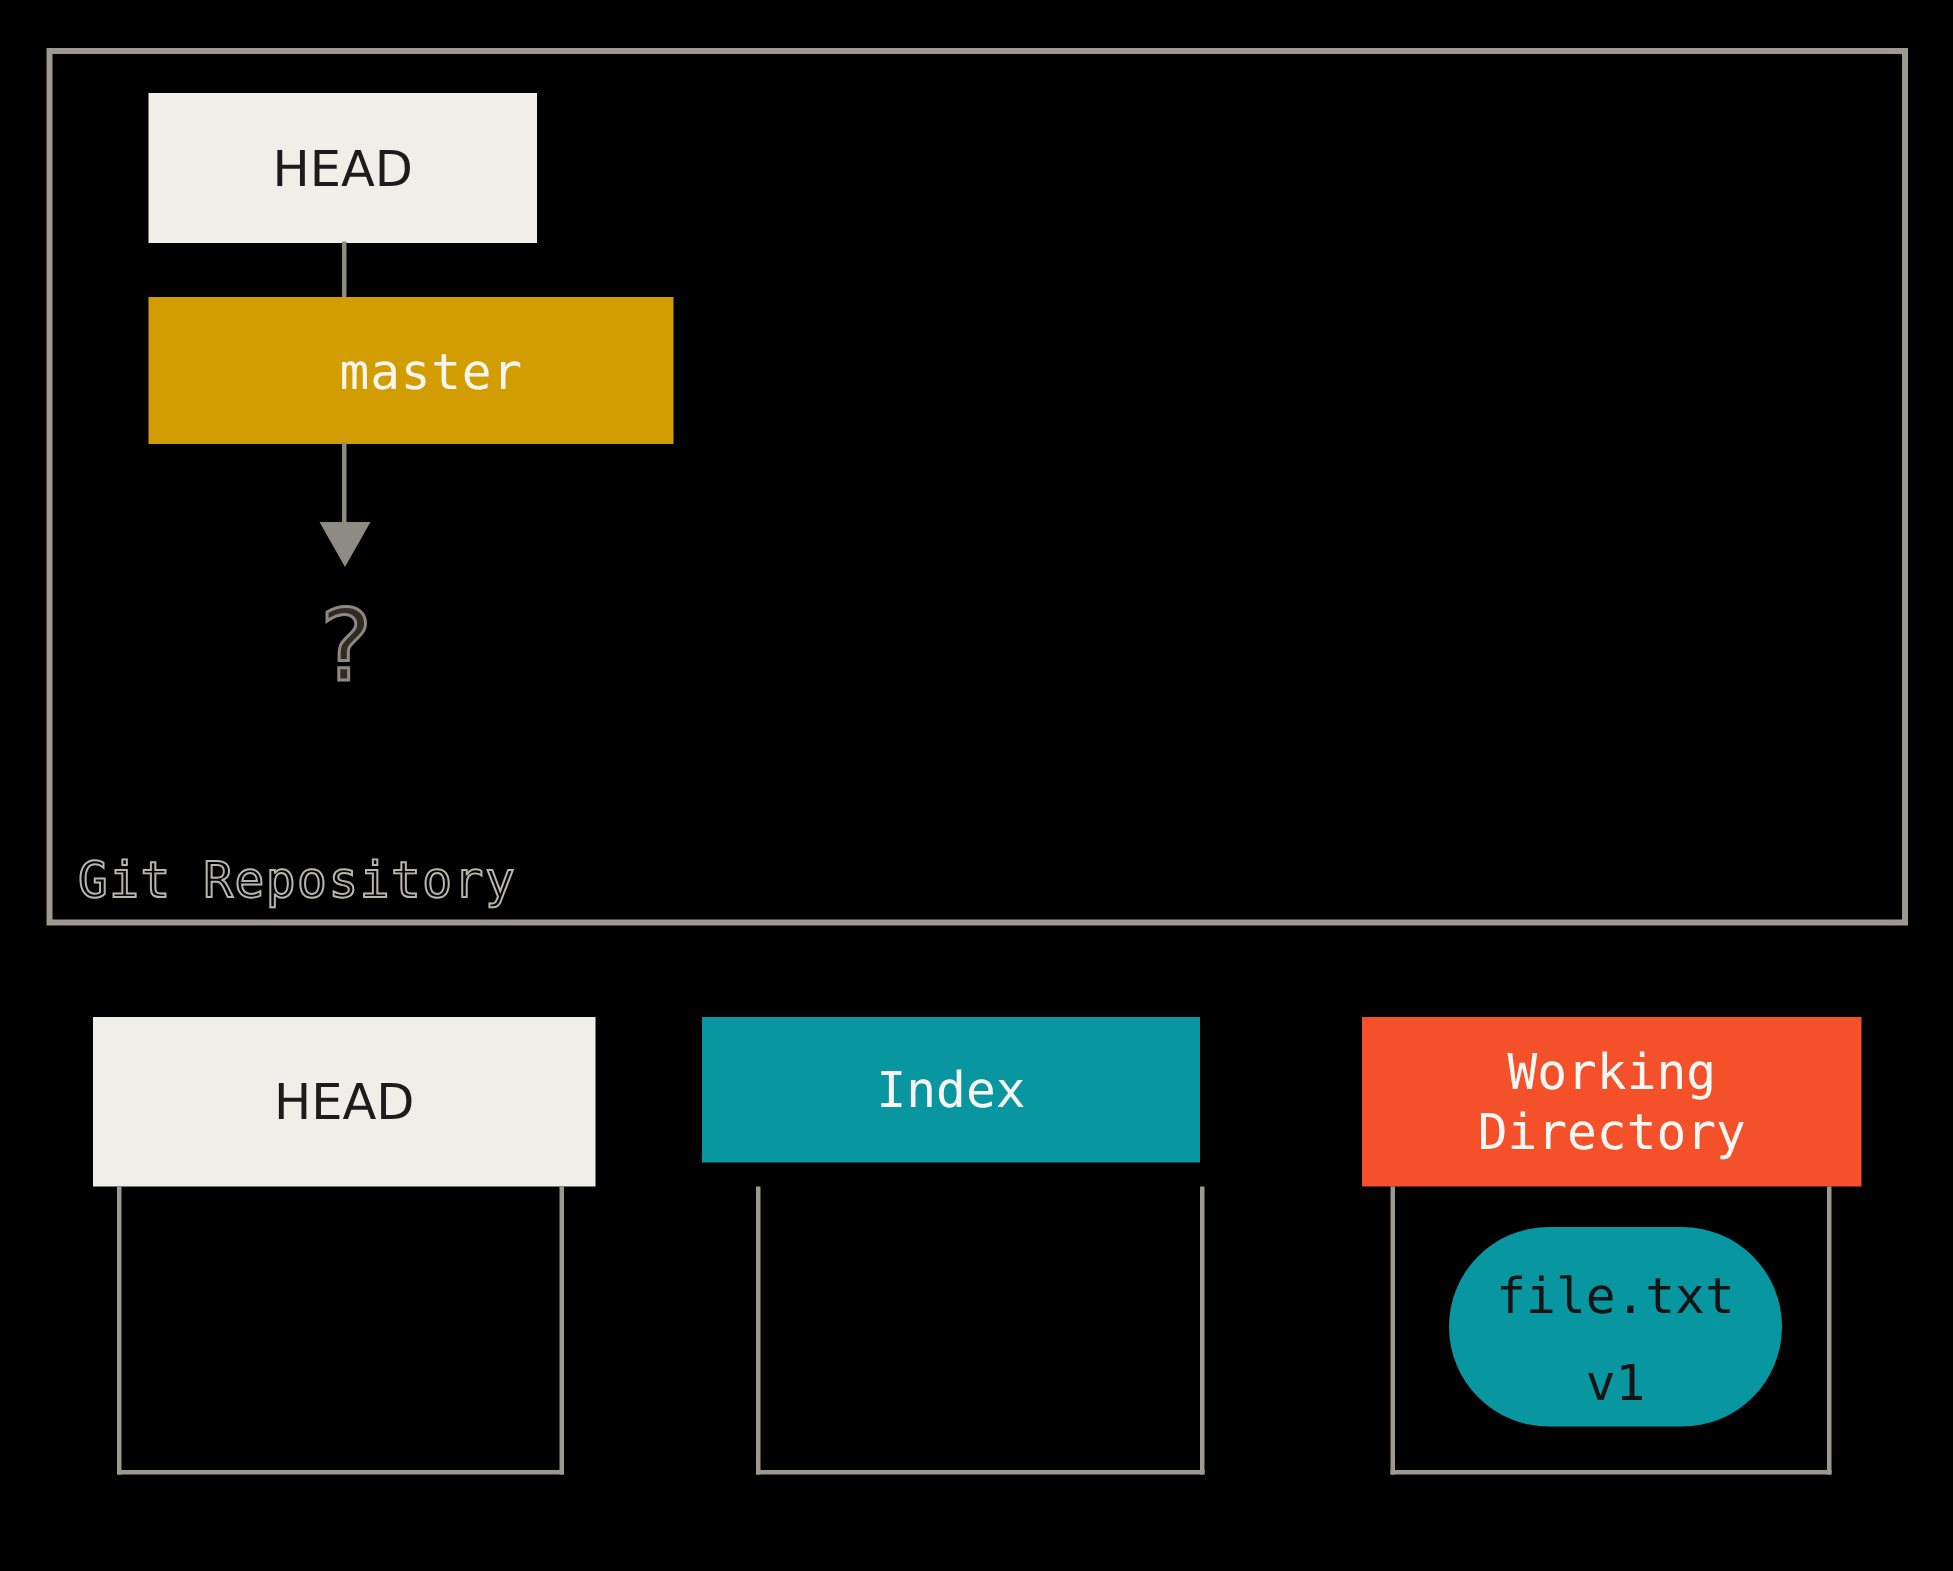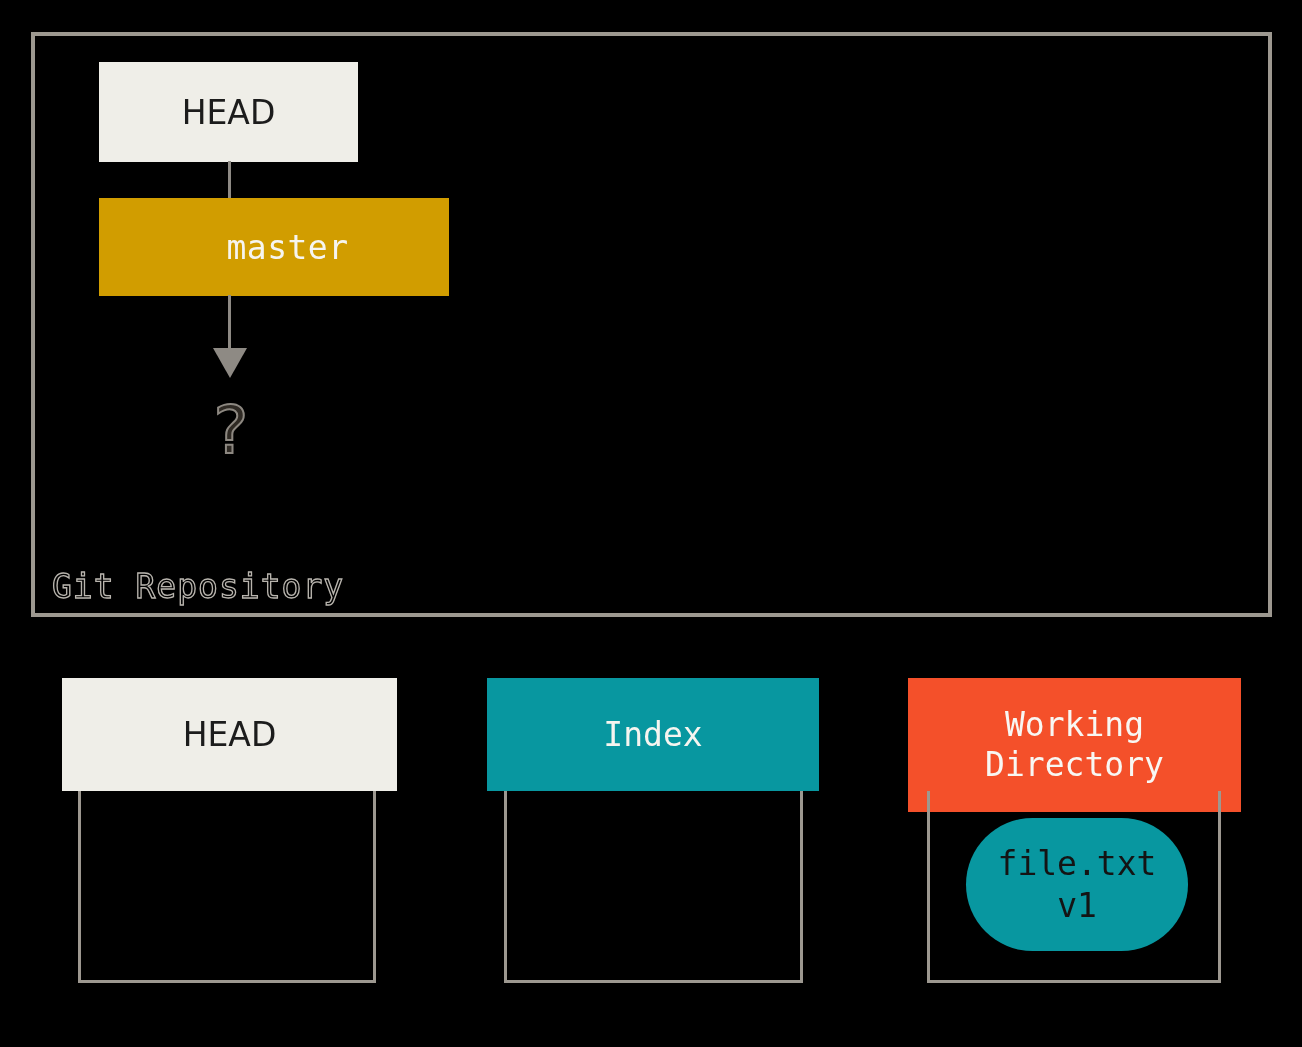--- a/index.html
+++ b/index.html
@@ -146,31 +146,31 @@
   #area-head .area-header-label {
     color: #1c1c1c;
     font-family: "DejaVu Sans", "Liberation Sans", sans-serif;
   }
   #area-head .area-body {
     left: 78px; top: 791px; width: 298px; height: 192px;
   }
 
   
   #area-index .area-header {
-    left: 487px; top: 678px; width: 332px; height: 113px;
+    left: 468px; top: 678px; width: 332px; height: 97px;
     background: #0897a0;
   }
   #area-index .area-header-label { color: #f6f5f0; }
   #area-index .area-body {
     left: 504px; top: 791px; width: 299px; height: 192px;
   }
 
   
   #area-wd .area-header {
-    left: 908px; top: 678px; width: 333px; height: 134px;
+    left: 908px; top: 678px; width: 333px; height: 113px;
     background: #f4502a;
   }
   #area-wd .area-header-label { color: #f8f7f3; }
   #area-wd .area-body {
     left: 927px; top: 791px; width: 294px; height: 192px;
   }
 
   
   .file-pill {
     position: absolute;
@@ -183,20 +183,21 @@
     display: flex;
     flex-direction: column;
     align-items: center;
     justify-content: center;
   }
   .file-pill-line {
     font-size: 33px;
     line-height: 42px;
     color: #141414;
     white-space: pre;
+    margin-top: 16px;
   }
 </style>
 </head>
 <body>
 
 <div id="canvas">
 
   <div class="repo-box"></div>
   <div class="repo-label">Git Repository</div>
 

